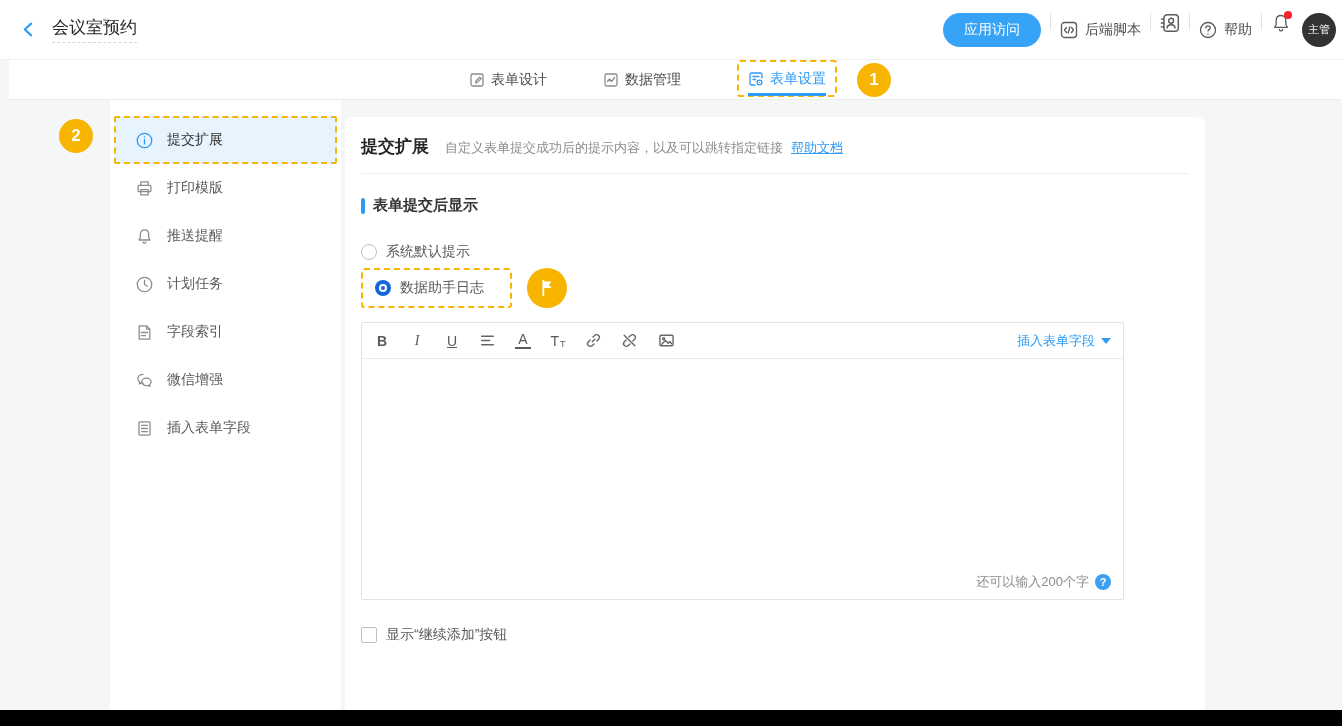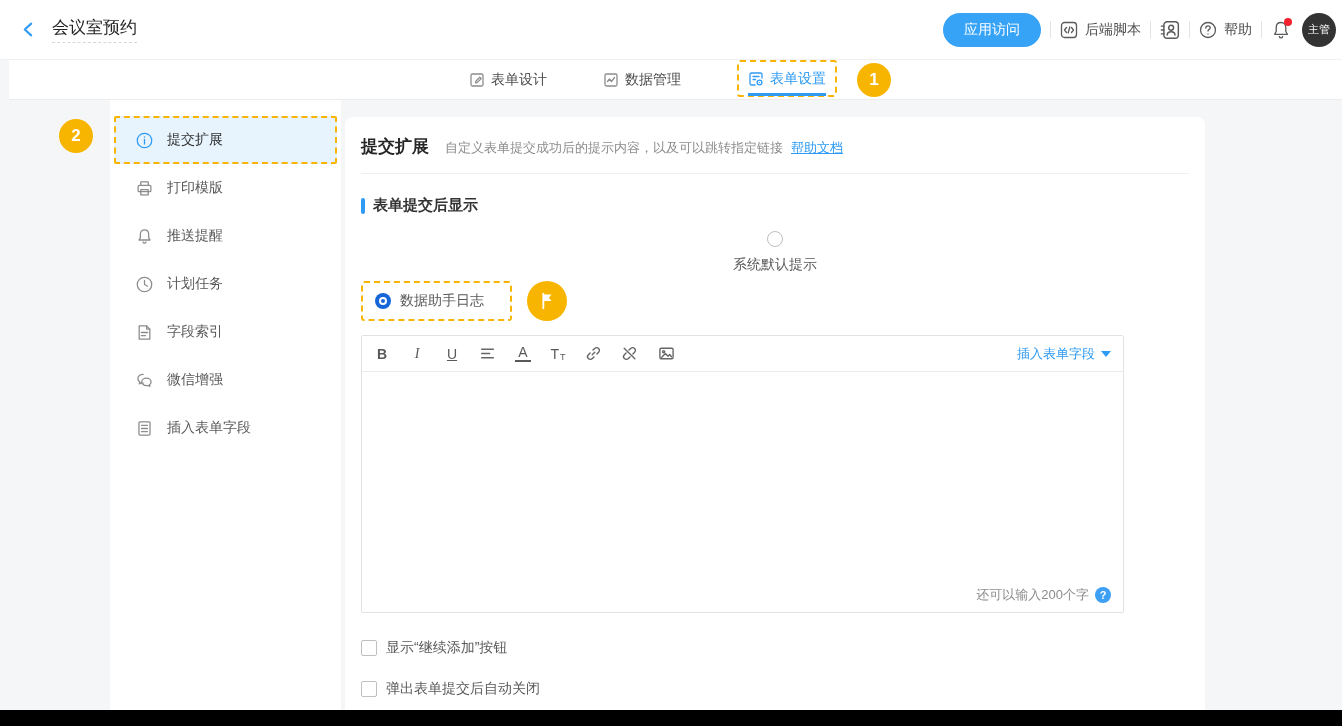--- a/index.html
+++ b/index.html
@@ -5,21 +5,21 @@
   * { margin:0; padding:0; box-sizing:border-box; }
   html,body { width:1342px; height:726px; }
   body { font-family:"Liberation Sans","DejaVu Sans",sans-serif; background:#f5f6f7; overflow:hidden; position:relative; }
   .screen { position:absolute; inset:0; }
 
   
   .hdr { position:absolute; left:0; top:0; width:1342px; height:60px; background:#fff; border-bottom:1px solid #f0f0f0; display:flex; align-items:center; justify-content:space-between; padding:0 6px 0 18px; }
   .hdr-left { display:flex; align-items:center; gap:14px; }
   .back-btn { width:20px; height:20px; display:flex; align-items:center; justify-content:center; cursor:pointer; }
   .app-title { font-size:17px; color:#262626; font-weight:500; border-bottom:1px dashed #d6d6d6; padding-bottom:3px; }
-  .hdr-right { display:flex; align-items:center; gap:9px; }
+  .hdr-right { display:flex; gap:9px; }
   .pill-btn { background:#36a3f7; color:#fff; font-size:14px; border:none; border-radius:17px; padding:8px 21px; cursor:pointer; font-family:inherit; }
   .vdiv { width:1px; height:17px; background:#e3e3e3; }
   .hdr-item { display:flex; align-items:center; gap:7px; font-size:14px; color:#4d4d4d; cursor:pointer; }
   .icon16 { width:18px; height:18px; color:#5a5a5a; }
   .bell-wrap { position:relative; width:20px; height:20px; cursor:pointer; color:#5a5a5a; }
   .bell-dot { position:absolute; right:-1px; top:-2px; width:8px; height:8px; background:#f5222d; border-radius:50%; }
   .avatar { width:34px; height:34px; border-radius:50%; background:#333; color:#fff; font-size:11px; display:flex; align-items:center; justify-content:center; margin-left:2px; cursor:pointer; letter-spacing:0; }
 
   
   .tabbar { position:absolute; left:9px; top:60px; width:1342px; height:40px; background:#fff; border-bottom:1px solid #ececec; display:flex; align-items:center; justify-content:center; gap:56px; }
@@ -46,21 +46,21 @@
   .card-head { display:flex; align-items:baseline; gap:16px; }
   .card-title { font-size:17px; font-weight:bold; color:#262626; }
   .card-sub { font-size:13px; color:#8c8c8c; }
   .help-link { font-size:13px; color:#2f9bf4; text-decoration:underline; cursor:pointer; margin-left:-8px; }
   .card-divider { height:1px; background:#efefef; margin-top:15px; }
   .section-head { margin-top:22px; display:flex; align-items:center; gap:8px; }
   .section-bar { width:4px; height:16px; background:#2f9bf4; border-radius:2px; }
   .section-title { font-size:15px; font-weight:bold; color:#333; }
 
   .radio-row { display:flex; align-items:center; gap:9px; font-size:14px; color:#595959; cursor:pointer; }
-  .row-sys { margin-top:16px;flex-direction:column; }
+  .row-sys { margin-top:28px; }
   .radio-off { width:16px; height:16px; border:1px solid #bfbfbf; border-radius:50%; background:#fff; flex:none; }
   .custom-line { display:flex; align-items:center; margin-top:7px; }
   .radio-hl-box { border:2px dashed #f7b500; border-radius:3px; padding:9px 26px 9px 12px; display:flex; align-items:center; }
   .radio-on { width:16px; height:16px; border-radius:50%; background:#1766d9; display:flex; align-items:center; justify-content:center; flex:none; }
   .radio-on span { width:8px; height:8px; border-radius:50%; background:#1766d9; border:2px solid #fff; display:block; }
   .flag-circle { width:40px; height:40px; border-radius:50%; background:#f7b500; margin-left:15px; display:flex; align-items:center; justify-content:center; }
 
   
   .editor { margin-top:14px; width:763px; border:1px solid #e2e2e2; border-radius:2px; }
   .toolbar { height:36px; border-bottom:1px solid #ebebeb; display:flex; align-items:center; padding:0 12px; gap:19px; }
@@ -307,21 +307,17 @@
         <div class="editor-foot">
           <span class="char-count">还可以输入200个字</span>
           <span class="q-badge">?</span>
         </div>
       </div>
 
       <div class="check-row row-chk1">
         <span class="checkbox"></span>
         <span>显示“继续添加”按钮</span>
       </div>
-      <div class="check-row row-chk2">
-        <span class="checkbox"></span>
-        <span>弹出表单提交后自动关闭</span>
-      </div>
     </main>
   </div>
 
   <div class="bottom-bar"></div>
 </div>
 
 </body></html>

